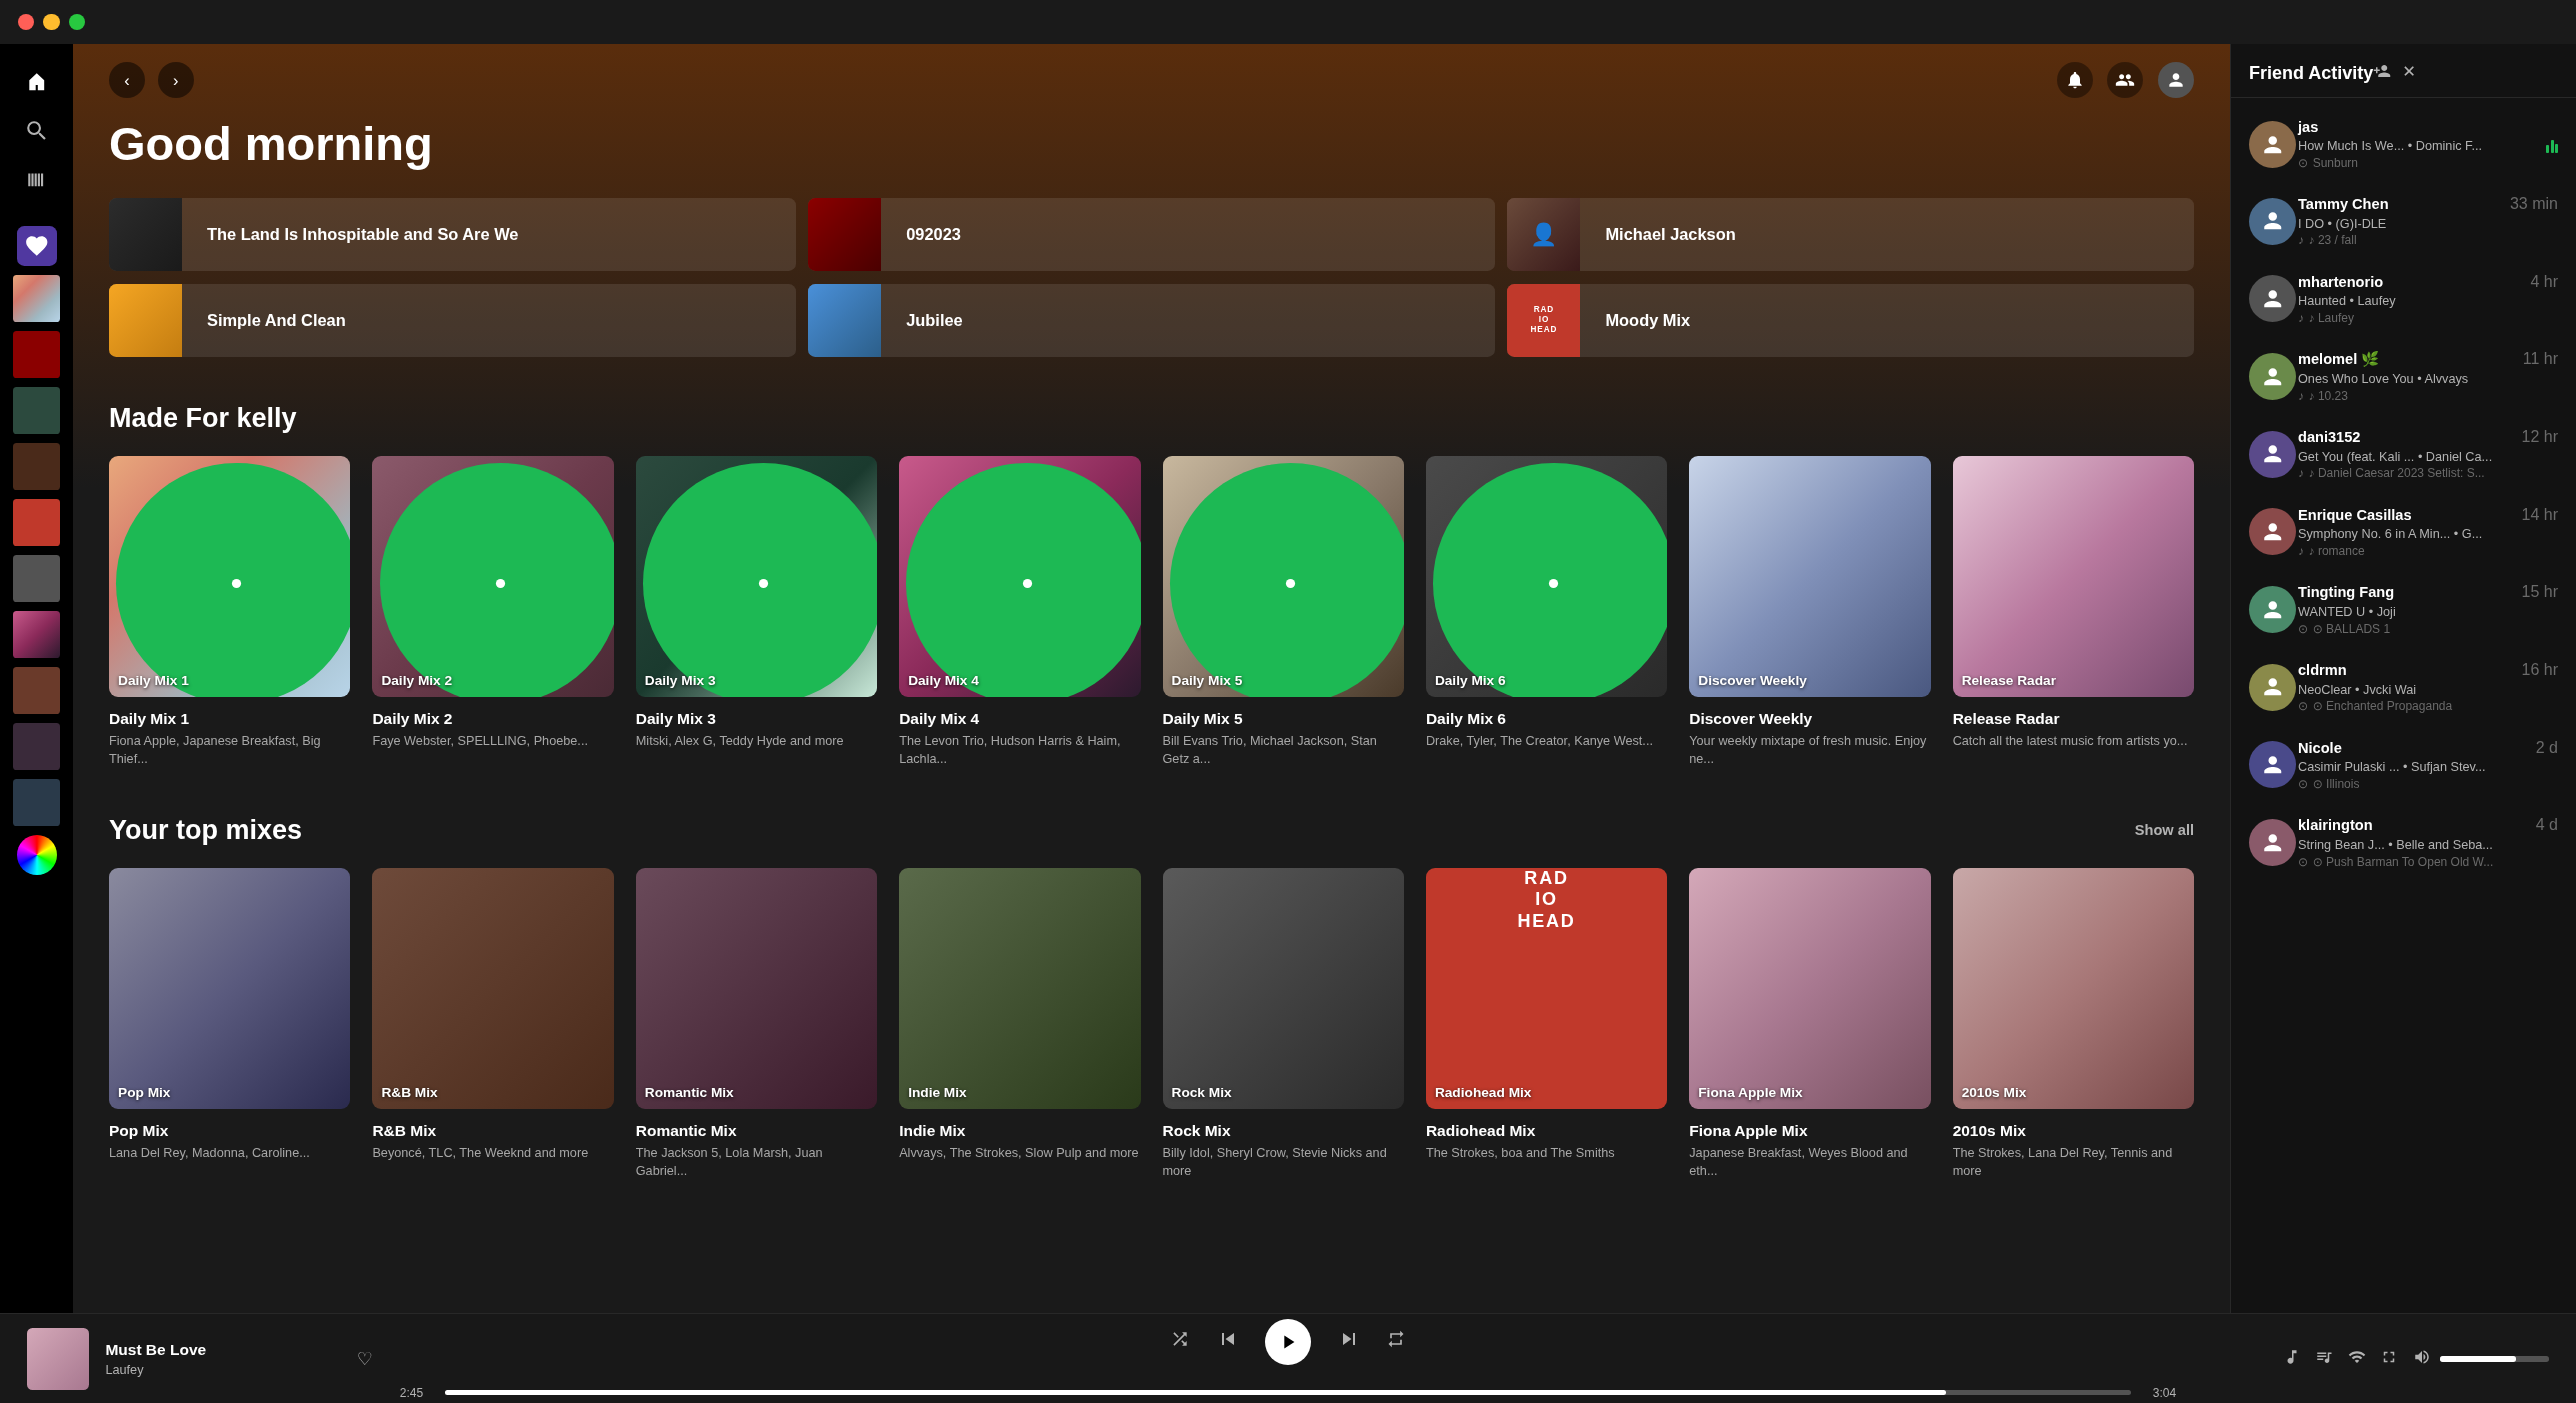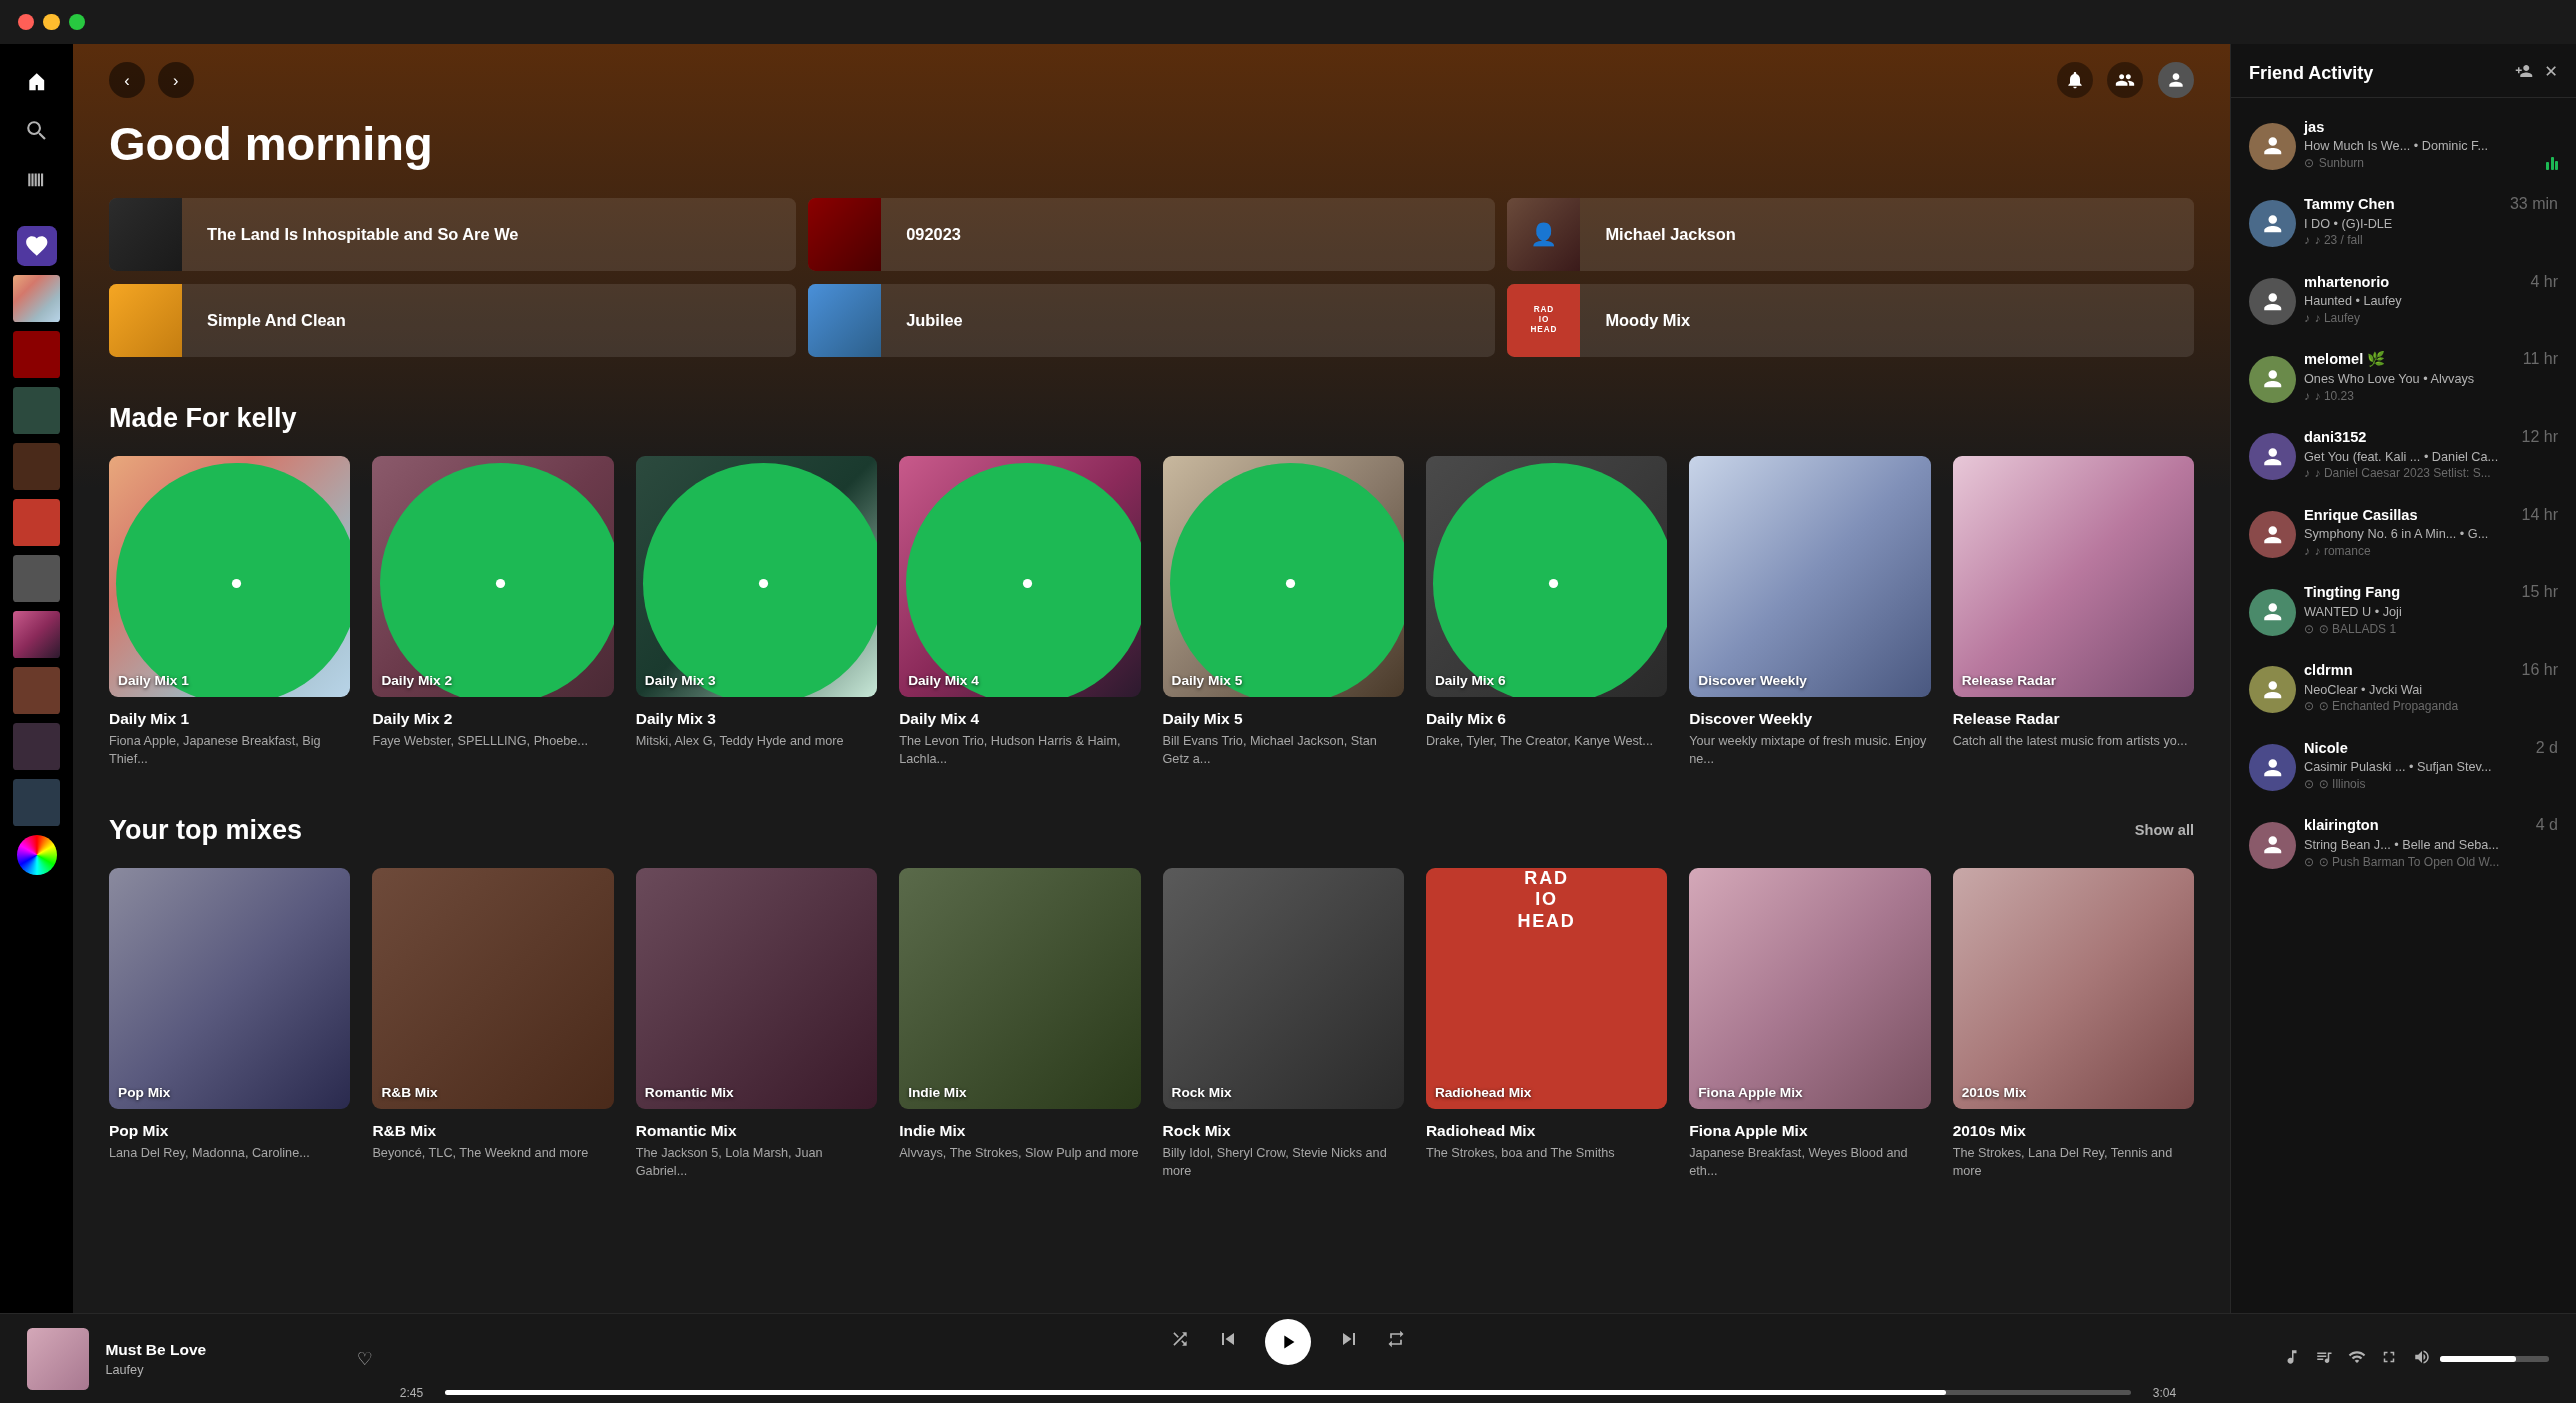--- a/index.html
+++ b/index.html
@@ -250,21 +250,20 @@
       background: #121212;
       border-left: 0.9px solid #282828;
       display: flex;
       flex-direction: column;
       flex-shrink: 0;
       overflow: hidden;
     }
     .friend-activity-header {
       padding: 18px 18px 12.7px;
       display: flex;
-      justify-content: space-between;
       align-items: center;
       border-bottom: 0.9px solid #282828;
     }
     .friend-activity-title {
       font-size: 18px;
       font-weight: 800;
       color: #fff;
     }
     .fa-icons { display: flex; gap: 11px; }
     .fa-icon {
@@ -272,23 +271,23 @@
       font-size: 16.4px;
       cursor: pointer;
     }
     .friend-list {
       flex: 1;
       overflow-y: auto;
       padding: 9px 0;
     }
     .friend-item {
       display: flex;
-      align-items: flex-end;
+      align-items: center;
       padding: 12.7px 18px;
-      gap: 8px;
+      gap: 2px;
       cursor: pointer;
     }
     .friend-avatar {
       width: 47px;
       height: 47px;
       border-radius: 50%;
       background: #535353;
       flex-shrink: 0;
       display: flex;
       align-items: center;

